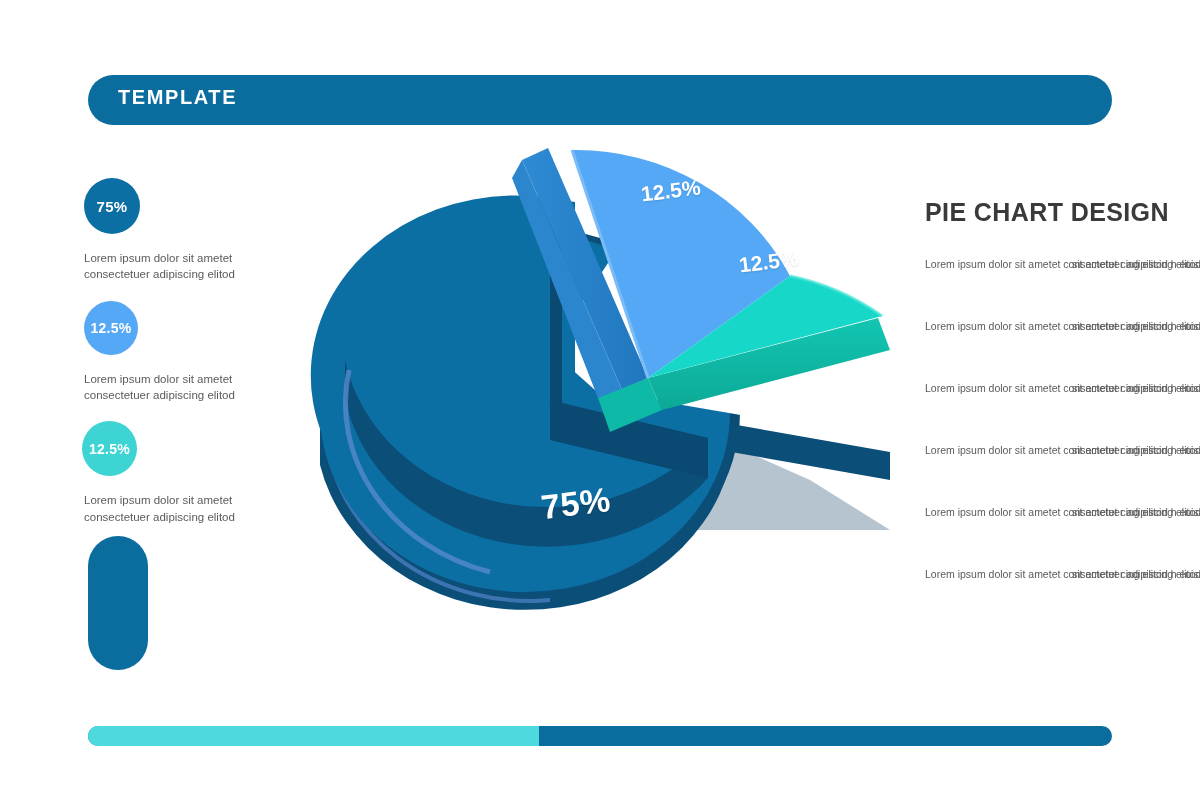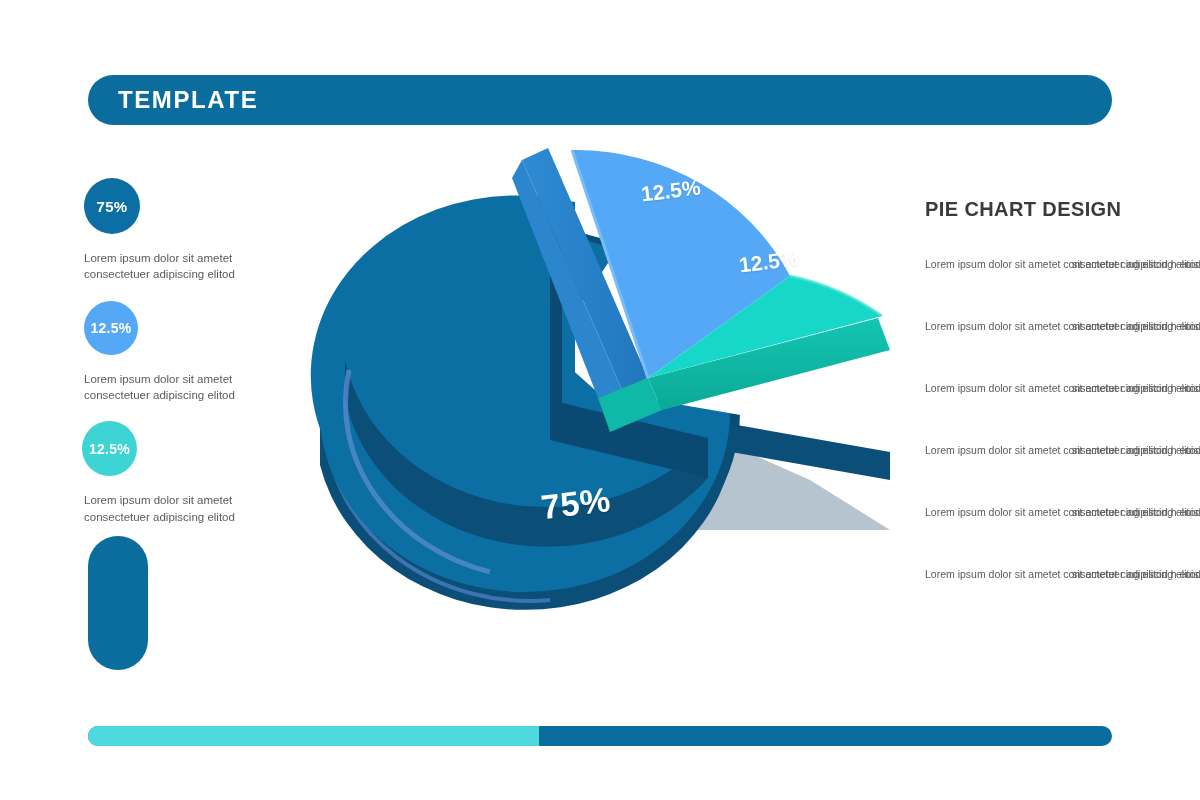--- a/index.html
+++ b/index.html
@@ -23,21 +23,21 @@
     top: 75px;
     width: 1024px;
     height: 50px;
     background: #0B6D9E;
     border-radius: 25px;
   }
   .header-title {
     position: absolute;
     left: 118px;
     top: 86px;
-    font-size: 24px;
+    font-size: 20px;
     font-weight: bold;
     letter-spacing: 1.6px;
     color: #ffffff;
     font-family: "Liberation Sans", sans-serif;
   }
 
   
   .legend {
     position: absolute;
     left: 84px;
@@ -78,21 +78,21 @@
     height: 134px;
     background: #0B6D9E;
     border-radius: 30px;
   }
 
   
   .right-title {
     position: absolute;
     left: 925px;
     top: 198px;
-    font-size: 20px;
+    font-size: 25px;
     font-weight: bold;
     letter-spacing: 0.4px;
     color: #3a3a3a;
     white-space: nowrap;
   }
   .right-blocks {
     position: absolute;
     left: 925px;
     top: 258px;
     width: 200px;

